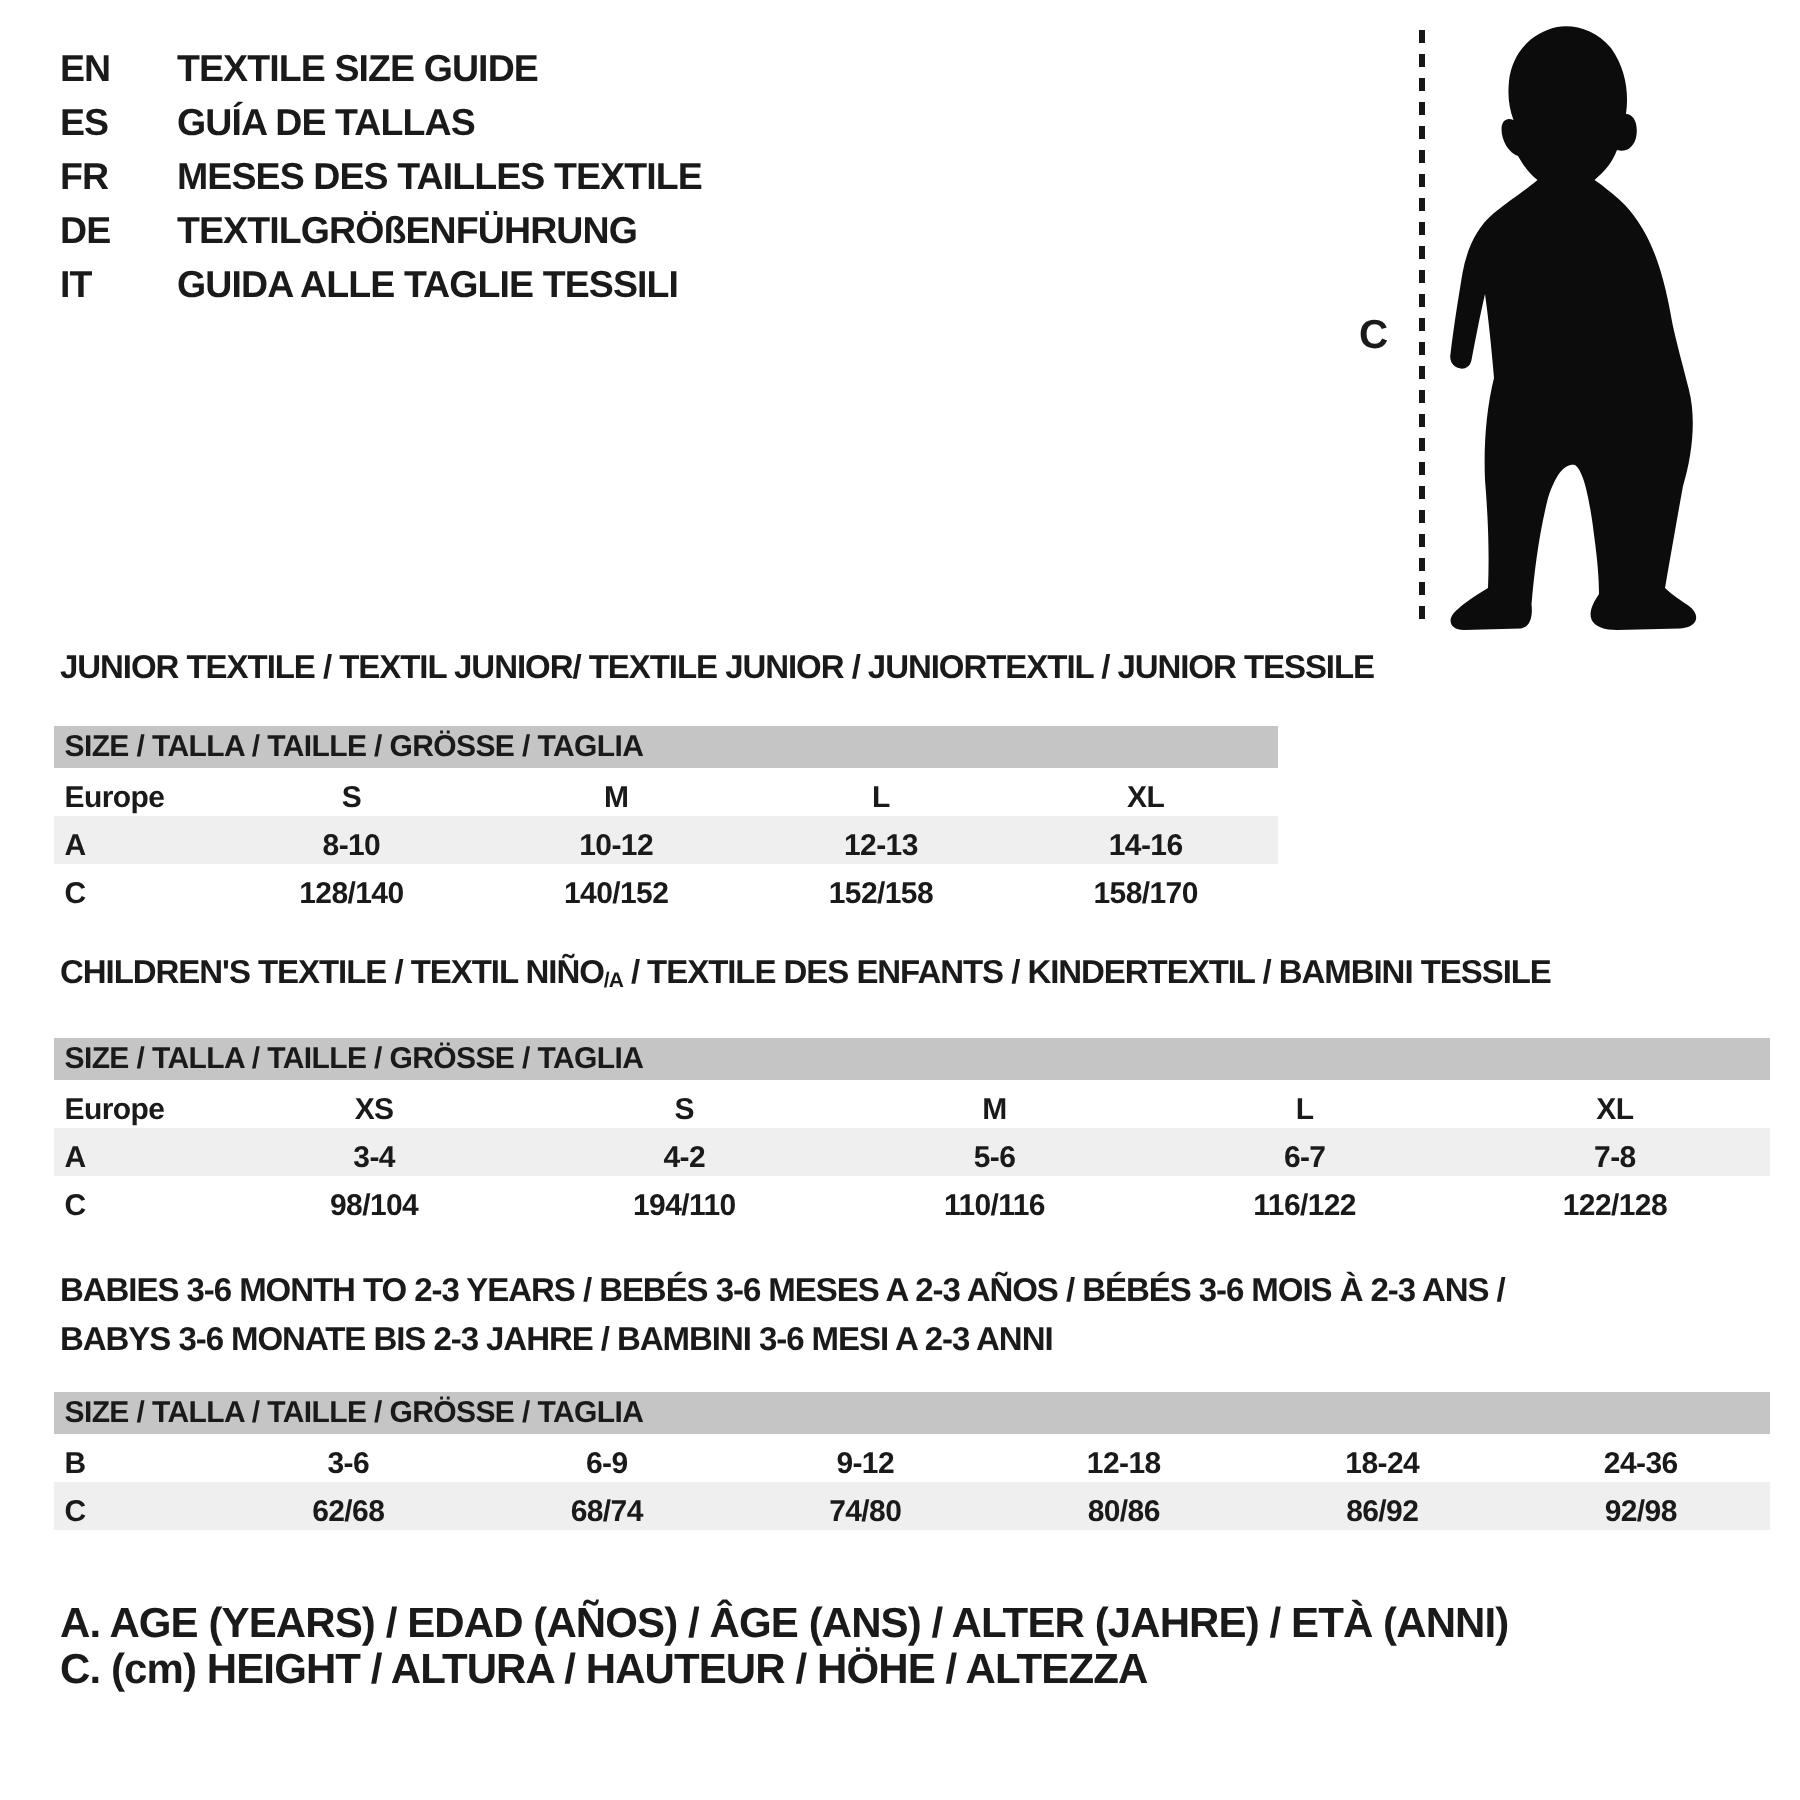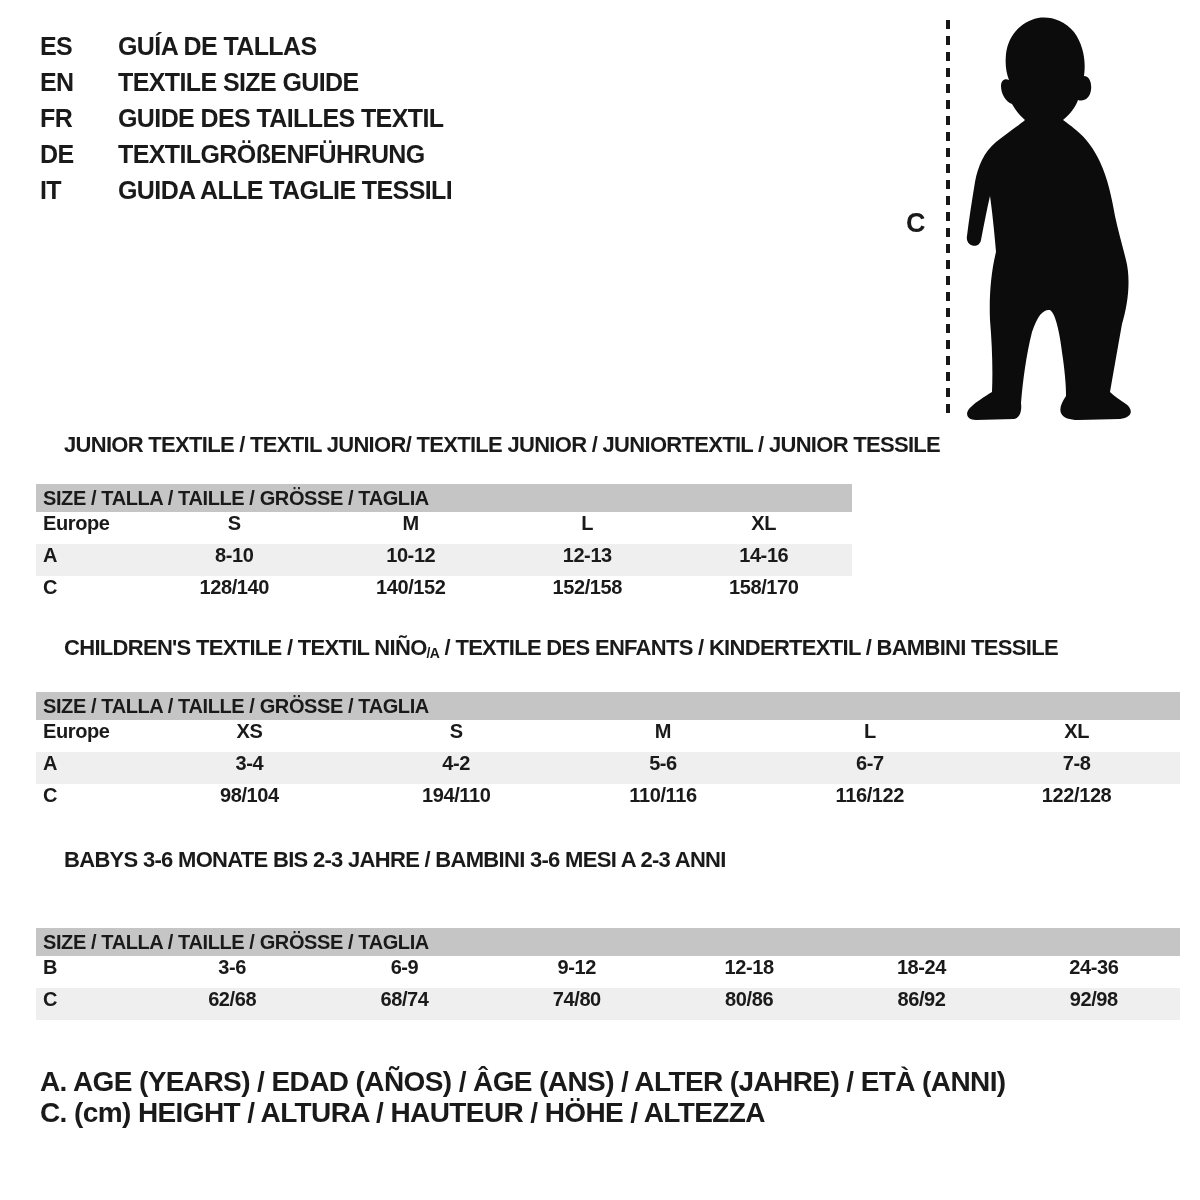--- a/index.html
+++ b/index.html
@@ -57,21 +57,20 @@
 
   
   .section-title {
     position: absolute;
     left: 40px;
     font-weight: bold;
     font-size: 22px;
     letter-spacing: -0.7px;
     white-space: nowrap;
     line-height: 24px;
-    margin-left: 24px;
   }
   .title-junior   { top: 433px; }
   .title-children { top: 636px; }
   .title-babies   { top: 843px; line-height: 33px; }
   .sub-small {
     font-size: 14px;
     position: relative;
     bottom: -3px;
   }
 
@@ -92,21 +91,21 @@
     align-items: center;
     padding-left: 7px;
     box-sizing: border-box;
     font-weight: bold;
     font-size: 20px;
     white-space: nowrap;
   }
   .trow {
     display: flex;
     height: 32px;
-    align-items: flex-start;
+    align-items: flex-end;
     font-weight: bold;
     font-size: 20px;
   }
   .trow.shaded { background: #efefef; }
   .trow .rlbl {
     width: 110px;
     padding-left: 7px;
     box-sizing: border-box;
   }
   .trow .cell {
@@ -128,30 +127,30 @@
     font-size: 28px;
     letter-spacing: -0.6px;
     white-space: nowrap;
   }
 </style>
 </head>
 <body>
 
 <div class="lang-list">
   <div class="lang-row">
+    <span class="lang-code">EN</span>
+    <span class="lang-label">TEXTILE SIZE GUIDE</span>
+  </div>
+  <div class="lang-row">
     <span class="lang-code">ES</span>
     <span class="lang-label">GUÍA DE TALLAS</span>
   </div>
   <div class="lang-row">
-    <span class="lang-code">EN</span>
-    <span class="lang-label">TEXTILE SIZE GUIDE</span>
-  </div>
-  <div class="lang-row">
     <span class="lang-code">FR</span>
-    <span class="lang-label">GUIDE DES TAILLES TEXTIL</span>
+    <span class="lang-label">MESES DES TAILLES TEXTILE</span>
   </div>
   <div class="lang-row">
     <span class="lang-code">DE</span>
     <span class="lang-label">TEXTILGRÖßENFÜHRUNG</span>
   </div>
   <div class="lang-row">
     <span class="lang-code">IT</span>
     <span class="lang-label">GUIDA ALLE TAGLIE TESSILI</span>
   </div>
 </div>
@@ -255,20 +254,21 @@
     <span class="rlbl">C</span>
     <span class="cell">98/104</span>
     <span class="cell">194/110</span>
     <span class="cell">110/116</span>
     <span class="cell">116/122</span>
     <span class="cell">122/128</span>
   </div>
 </div>
 
 <div class="section-title title-babies">
+  <div>BABIES 3-6 MONTH TO 2-3 YEARS / BEBÉS 3-6 MESES A 2-3 AÑOS / BÉBÉS 3-6 MOIS À 2-3 ANS /</div>
   <div>BABYS 3-6 MONATE BIS 2-3 JAHRE / BAMBINI 3-6 MESI A 2-3 ANNI</div>
 </div>
 
 <div class="size-table tbl-babies">
   <div class="size-header">SIZE / TALLA / TAILLE / GRÖSSE / TAGLIA</div>
   <div class="trow">
     <span class="rlbl">B</span>
     <span class="cell">3-6</span>
     <span class="cell">6-9</span>
     <span class="cell">9-12</span>

